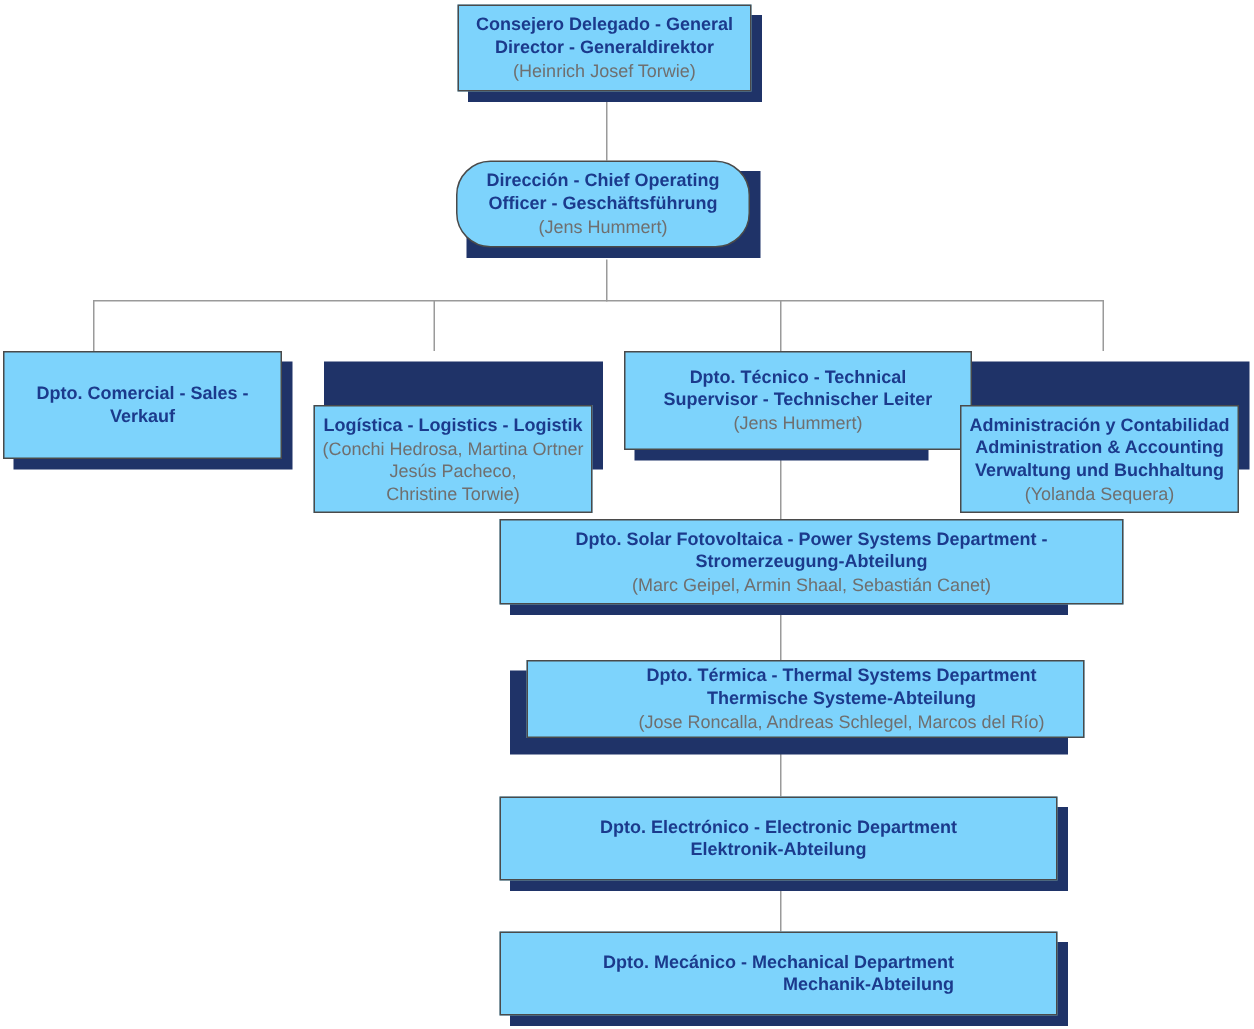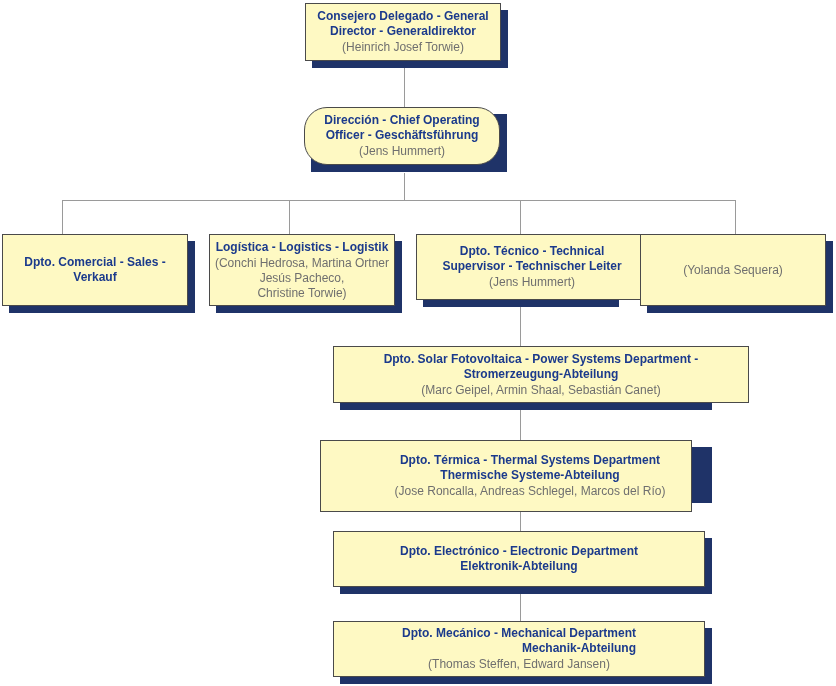--- a/index.html
+++ b/index.html
@@ -21,21 +21,21 @@
     position: absolute;
     background: #9a9a9a;
   }
   .line.v { width: 1px; }
   .line.h { height: 1px; }
 
   
   .node {
     position: absolute;
     box-sizing: border-box;
-    background: #fef9c3;
+    background: #7dd3fc;
     border: 1px solid #4a4a4a;
     text-align: center;
     display: flex;
     flex-direction: column;
     align-items: center;
     justify-content: center;
     z-index: 5;
   }
   .node-shadow {
     position: absolute;
@@ -53,20 +53,21 @@
   .node .people {
     color: #6f6f6f;
     font-weight: normal;
     font-size: 12px;
     line-height: 15px;
     white-space: pre-line;
     margin-top: 1px;
   }
   .node.tight {
     padding: 0 1px;
+    margin-top: 36px;
   }
   .node .title.nowrap,
   .node .people.nowrap {
     white-space: pre;
   }
 </style>
 </head>
 <body>
 
 <div class="line v" style="left:404px; top:66px;  height:41px;"></div>
@@ -112,41 +113,43 @@
 
 <div class="node-shadow" style="left:423px; top:241px; width:196px; height:66px;"></div>
 <div class="node" style="left:416px; top:234px; width:232px; height:66px;">
   <div class="title">Dpto. Técnico - Technical
 Supervisor - Technischer Leiter</div>
   <div class="people">(Jens Hummert)</div>
 </div>
 
 <div class="node-shadow" style="left:647px; top:241px; width:186px; height:72px;"></div>
 <div class="node tight" style="left:640px; top:234px; width:186px; height:72px;">
+  <div class="title nowrap">Administración y Contabilidad
+Administration &amp; Accounting
+Verwaltung und Buchhaltung</div>
   <div class="people nowrap">(Yolanda Sequera)</div>
 </div>
 
 <div class="node-shadow" style="left:340px; top:353px; width:372px; height:57px;"></div>
 <div class="node" style="left:333px; top:346px; width:416px; height:57px;">
   <div class="title">Dpto. Solar Fotovoltaica - Power Systems Department -
 Stromerzeugung-Abteilung</div>
   <div class="people">(Marc Geipel, Armin Shaal, Sebastián Canet)</div>
 </div>
 
 <div class="node-shadow" style="left:340px; top:447px; width:372px; height:56px;"></div>
-<div class="node" style="left:320px; top:440px; width:372px; height:72px;padding-left:48px;">
+<div class="node" style="left:351px; top:440px; width:372px; height:52px;padding-left:48px;">
   <div class="title">Dpto. Térmica - Thermal Systems Department
 Thermische Systeme-Abteilung</div>
   <div class="people">(Jose Roncalla, Andreas Schlegel, Marcos del Río)</div>
 </div>
 
 <div class="node-shadow" style="left:340px; top:538px; width:372px; height:56px;"></div>
 <div class="node" style="left:333px; top:531px; width:372px; height:56px;">
   <div class="title">Dpto. Electrónico - Electronic Department
 Elektronik-Abteilung</div>
 </div>
 
 <div class="node-shadow" style="left:340px; top:628px; width:372px; height:56px;"></div>
 <div class="node" style="left:333px; top:621px; width:372px; height:56px;text-align:right;">
   <div class="title">Dpto. Mecánico - Mechanical Department
 Mechanik-Abteilung</div>
-  <div class="people">(Thomas Steffen, Edward Jansen)</div>
 </div>
 
 </body></html>

